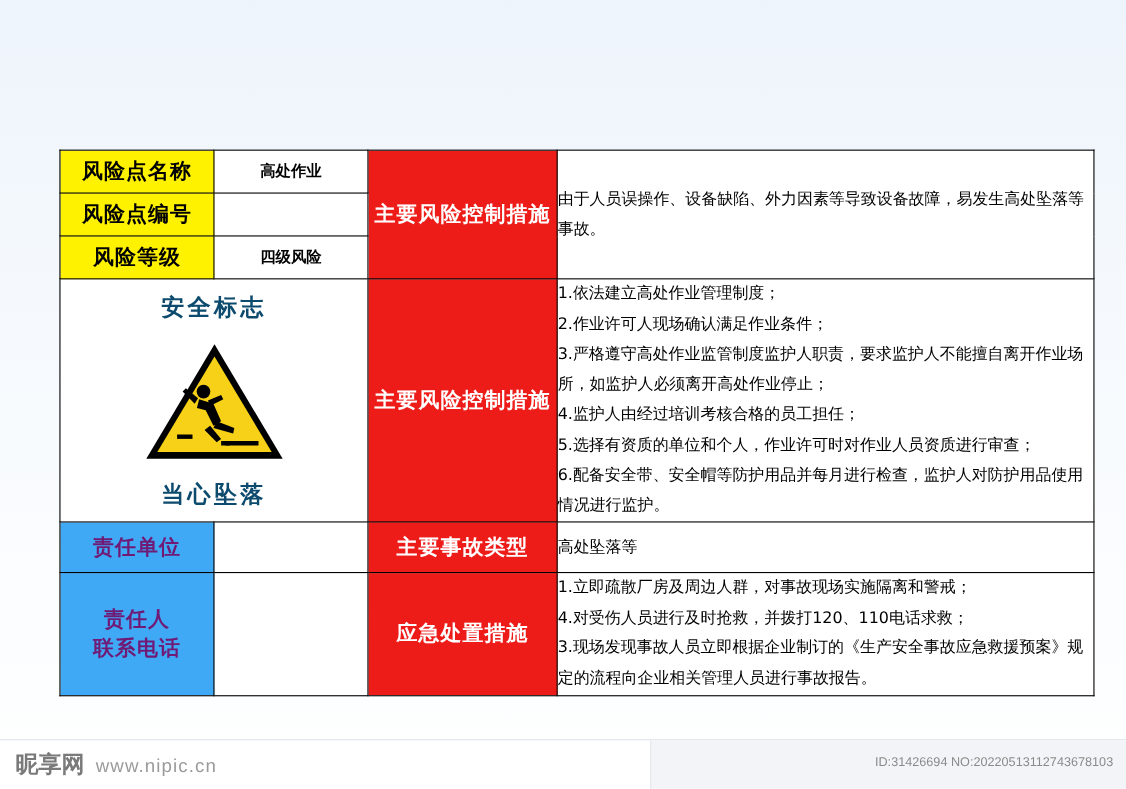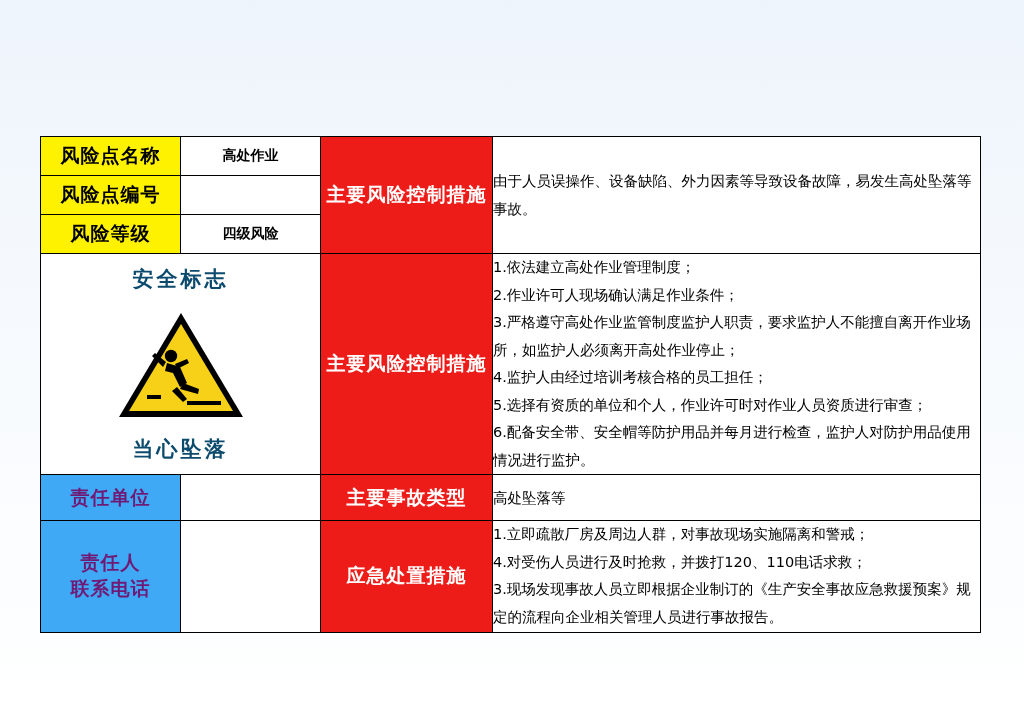--- a/index.html
+++ b/index.html
@@ -28,21 +28,21 @@
     text-align: center;
     font-size: 40px;
     font-weight: bold;
     letter-spacing: 3px;
     color: #e8231a;
     font-family: "DejaVu Sans", "Liberation Sans", sans-serif;
   }
   
   #board {
     position: absolute;
-    left: 40px;
+    left: 54px;
     top: 136px;
     width: 940px;
     border-collapse: collapse;
     table-layout: fixed;
     padding-left: 32px;
   }
   #board td {
     border: 1px solid #000000;
     padding: 0;
     vertical-align: middle;
@@ -256,14 +256,22 @@
         <td class="hdr-red">应急处置措施</td>
         <td class="body-cell compact">
           <p>1.立即疏散厂房及周边人群，对事故现场实施隔离和警戒；</p>
           <p>4.对受伤人员进行及时抢救，并拨打120、110电话求救；</p>
           <p>3.现场发现事故人员立即根据企业制订的《生产安全事故应急救援预案》规定的流程向企业相关管理人员进行事故报告。</p>
         </td>
       </tr>
     </tbody>
   </table>
 
+  <div id="footer">
+    <div id="footer-divider"></div>
+    <div id="logo-zone">
+      <span id="logo-mark">昵享网</span>
+      <span id="logo-url">www.nipic.cn</span>
+    </div>
+    <div id="footer-id">ID:31426694 NO:20220513112743678103</div>
+  </div>
 
 </div>
 
 </body></html>

